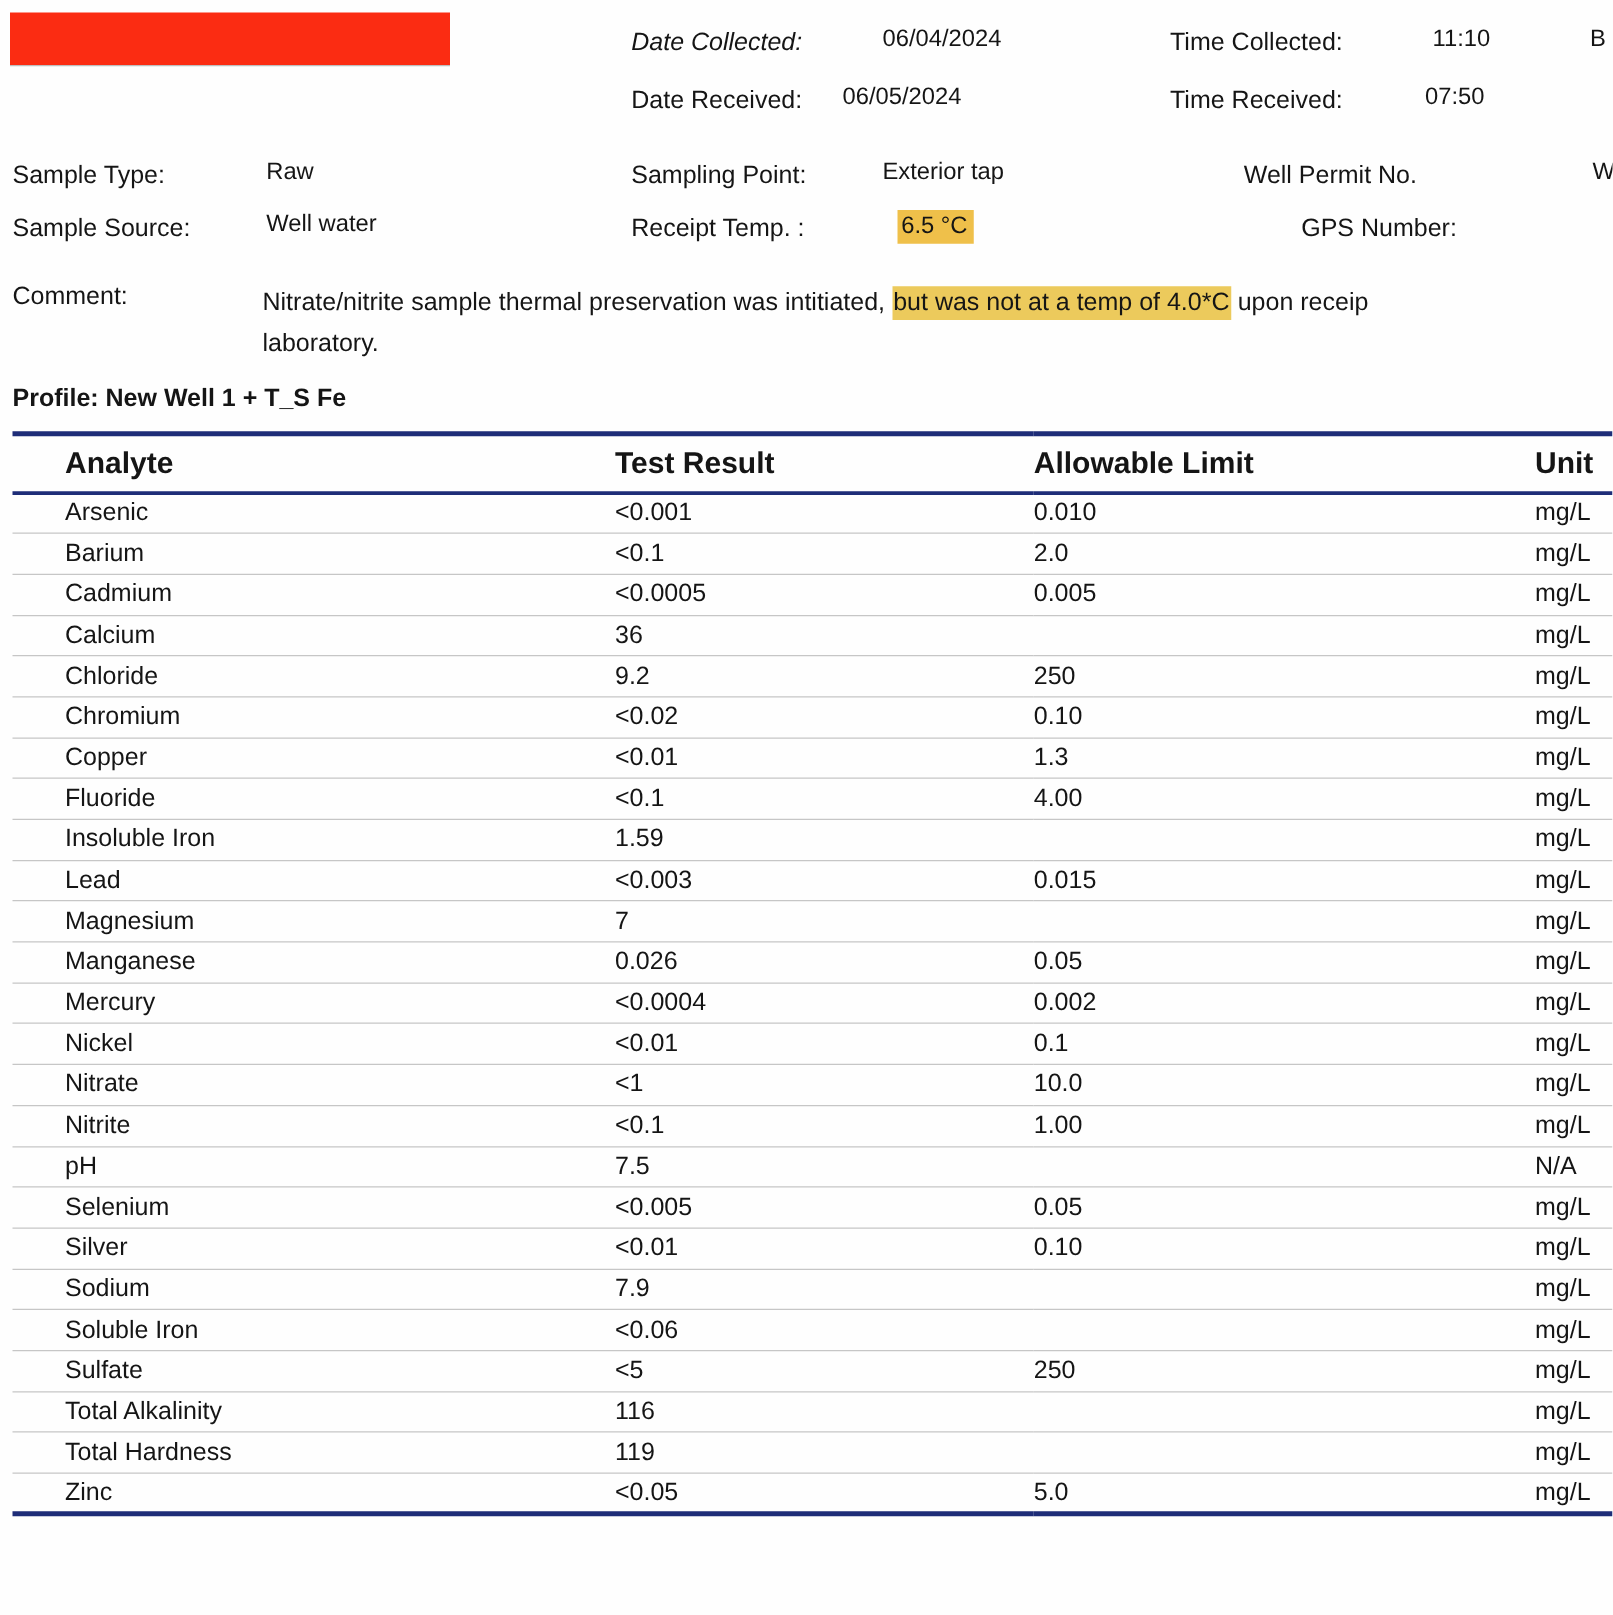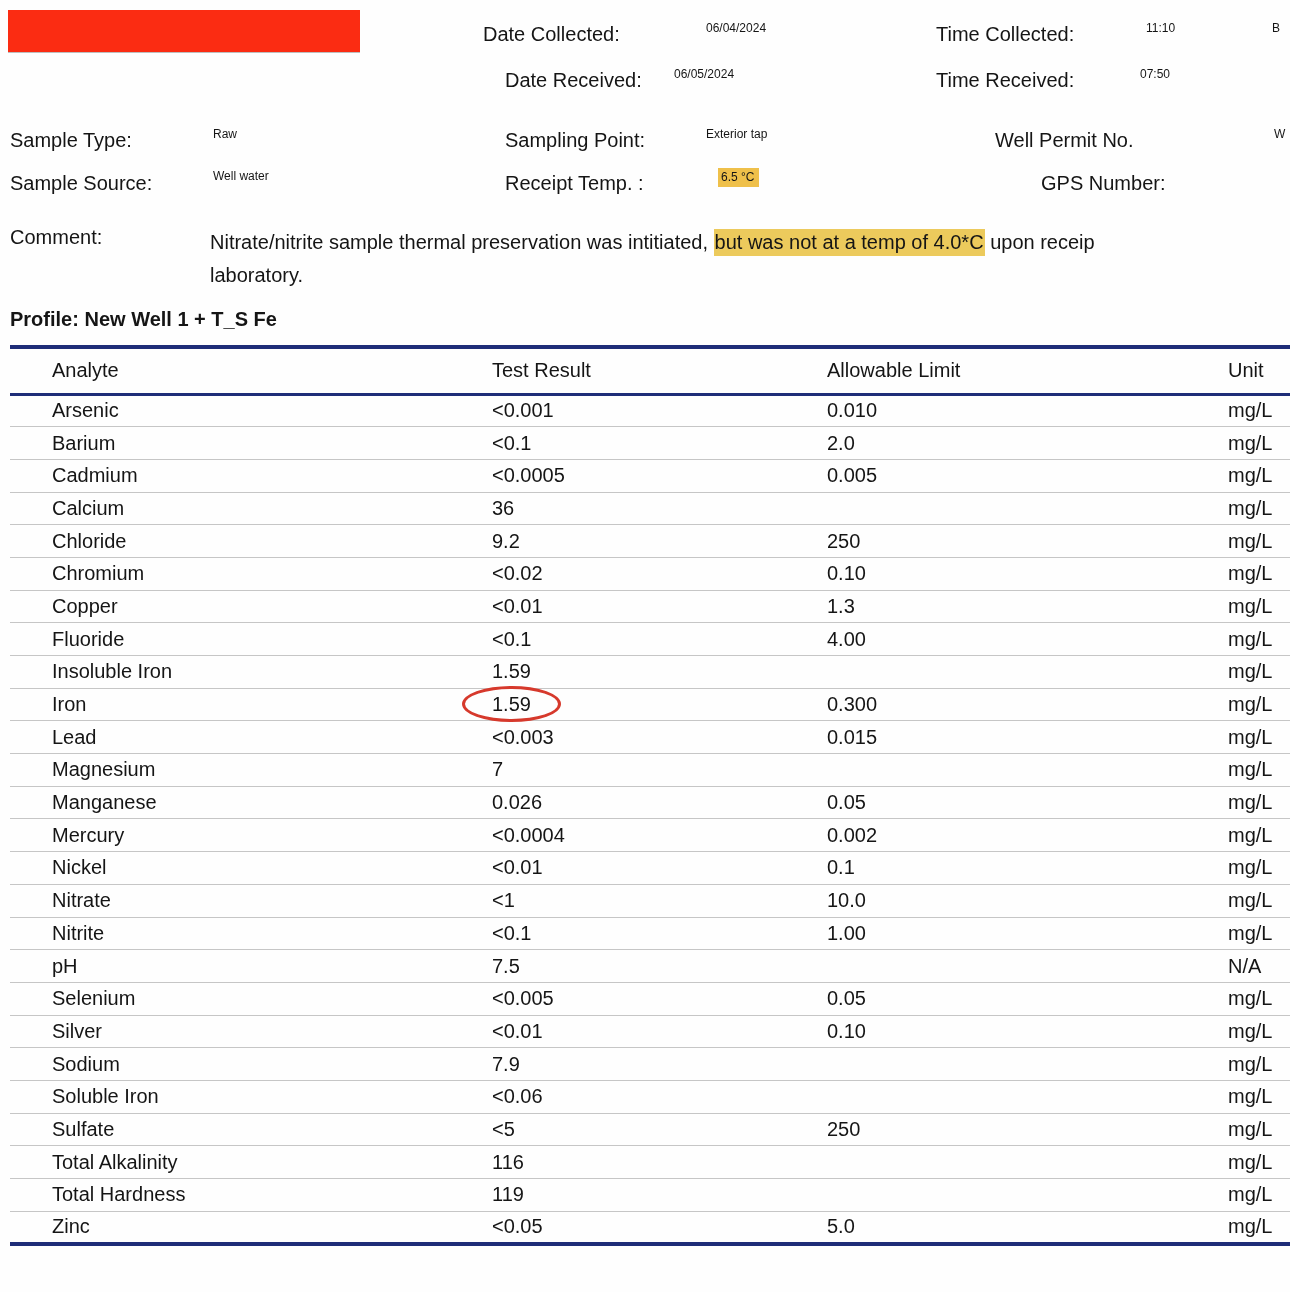--- a/index.html
+++ b/index.html
@@ -16,39 +16,39 @@
   body{
     position:relative;
     overflow:hidden;
     background:#fefefe;
     font-family:"Liberation Sans", sans-serif;
     color:var(--ink);
     font-size:20px;
   }
   .abs{position:absolute;white-space:nowrap;}
   .lbl{font-size:20px;}
-  .val{font-size:12px;}
+  .val{font-size:19px;}
   .redaction{
     position:absolute;left:8px;top:10px;width:352px;height:42px;
     background:var(--redaction);
     box-shadow:0 1px 0 rgba(0,0,0,.25);
   }
   .hl-temp{background:var(--hl-temp);padding:2px 5px 3px 3px;margin-left:12px;}
   .hl-comment{background:var(--hl-comment);padding:2px 1px 3px 1px;}
   .comment-block{position:absolute;left:210px;top:226px;width:1080px;overflow:hidden;}
   .comment-line{white-space:nowrap;line-height:33px;}
   .profile{position:absolute;left:10px;top:308px;font-weight:bold;white-space:nowrap;}
   table{
     position:absolute;left:10px;top:345px;width:1280px;
     border-collapse:collapse;table-layout:fixed;
   }
   col.c1{width:482px;} col.c2{width:335px;} col.c3{width:401px;} col.c4{width:62px;}
   thead tr{border-top:4px solid var(--navy);border-bottom:3px solid var(--navy);}
   th{
-    text-align:left;font-weight:normal;font-size:20px;height:47px;
+    text-align:left;font-weight:bold;font-size:24px;height:47px;
     vertical-align:middle;padding:0;
   }
   th.c-analyte{padding-left:42px;}
   tbody tr{border-bottom:1px solid var(--rowline);}
   tbody tr:last-child{border-bottom:4px solid var(--navy);}
   td{
     height:32.7px;vertical-align:middle;font-size:20px;padding:0;
     white-space:nowrap;overflow:visible;
   }
   td.c-analyte{padding-left:42px;}
@@ -59,21 +59,21 @@
     pointer-events:none;
   }
 </style>
 </head>
 <body>
 
 <div>
 
   <div class="redaction"></div>
 
-  <span class="abs lbl" style="left:483px;top:23px;">Date Collected:</span>
+  <span class="abs lbl" style="left:505px;top:23px;font-style:italic;">Date Collected:</span>
   <span class="abs val" style="left:706px;top:21px;">06/04/2024</span>
   <span class="abs lbl" style="left:936px;top:23px;">Time Collected:</span>
   <span class="abs val" style="left:1146px;top:21px;">11:10</span>
   <span class="abs val" style="left:1272px;top:21px;">B</span>
 
   <span class="abs lbl" style="left:505px;top:69px;">Date Received:</span>
   <span class="abs val" style="left:674px;top:67px;">06/05/2024</span>
   <span class="abs lbl" style="left:936px;top:69px;">Time Received:</span>
   <span class="abs val" style="left:1140px;top:67px;">07:50</span>
 
@@ -170,26 +170,20 @@
     <td>mg/L</td>
   </tr>
 
   <tr>
     <td class="c-analyte">Insoluble Iron</td>
     <td><span class="result-val">1.59</span></td>
     <td></td>
     <td>mg/L</td>
   </tr>
 
-  <tr>
-    <td class="c-analyte">Iron</td>
-    <td><span class="result-val circled">1.59</span></td>
-    <td>0.300</td>
-    <td>mg/L</td>
-  </tr>
 
   <tr>
     <td class="c-analyte">Lead</td>
     <td><span class="result-val">&lt;0.003</span></td>
     <td>0.015</td>
     <td>mg/L</td>
   </tr>
 
   <tr>
     <td class="c-analyte">Magnesium</td>

